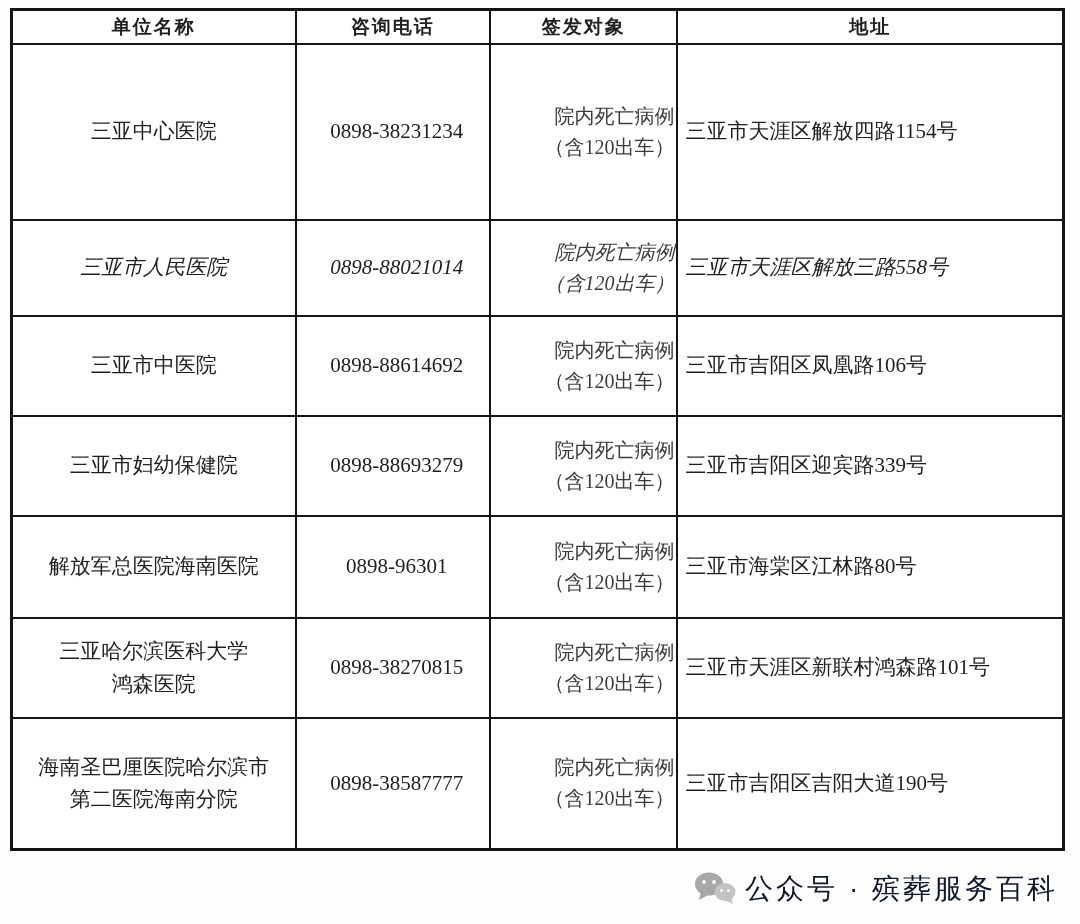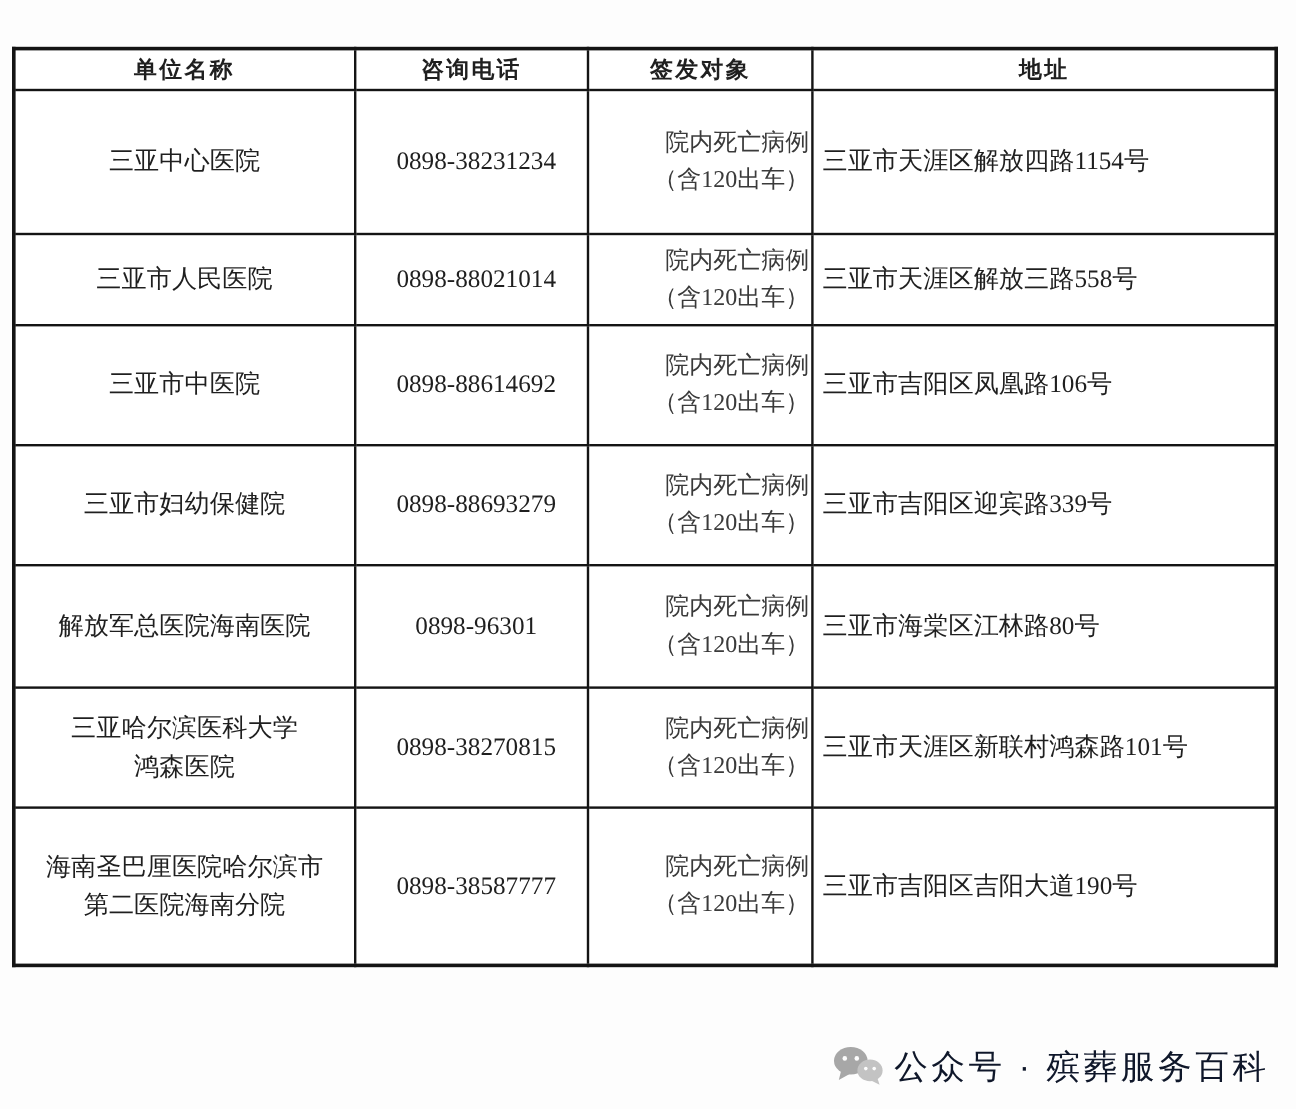--- a/index.html
+++ b/index.html
@@ -14,21 +14,20 @@
     position: relative;
     width: 1080px; height: 924px;
     background: #fdfdfd;
     padding: 8px 15px 8px 10px;
   }
   table.hospital-table {
     width: 1055px;
     border-collapse: collapse;
     table-layout: fixed;
     background: #ffffff;
-    margin-top: 31px;
   }
   table.hospital-table, th, td {
     border: 2px solid #141414;
   }
   table.hospital-table { border-width: 3px; }
   th {
     font-size: 19px;
     font-weight: bold;
     text-align: center;
     vertical-align: middle;
@@ -43,22 +42,22 @@
   col.c-name    { width: 27.0%; }
   col.c-phone   { width: 18.5%; }
   col.c-target  { width: 17.8%; }
   col.c-address { width: 36.7%; }
 
   td.cell-name    { text-align: center; white-space: pre-line; padding: 0 6px; }
   td.cell-phone   { text-align: center; padding-left: 8px; font-size: 21px; }
   td.cell-target  { text-align: right; white-space: pre-line; color: #3a3a3a; font-size: 20px; padding: 0 2px; }
   td.cell-address { text-align: left; padding-left: 7px; }
 
-  tbody tr:nth-child(1) { height: 120px; }
-  tbody tr:nth-child(2) { height: 76px; }
+  tbody tr:nth-child(1) { height: 176px; }
+  tbody tr:nth-child(2) { height: 96px; font-style: italic; }
   tbody tr:nth-child(3) { height: 100px; }
   tbody tr:nth-child(4) { height: 100px; }
   tbody tr:nth-child(5) { height: 102px; }
   tbody tr:nth-child(6) { height: 100px; }
   tbody tr:nth-child(7) { height: 132px; }
   tbody tr:nth-child(8) { height: 94px; }
 
   .watermark {
     position: absolute;
     right: 22px; bottom: 16px;

